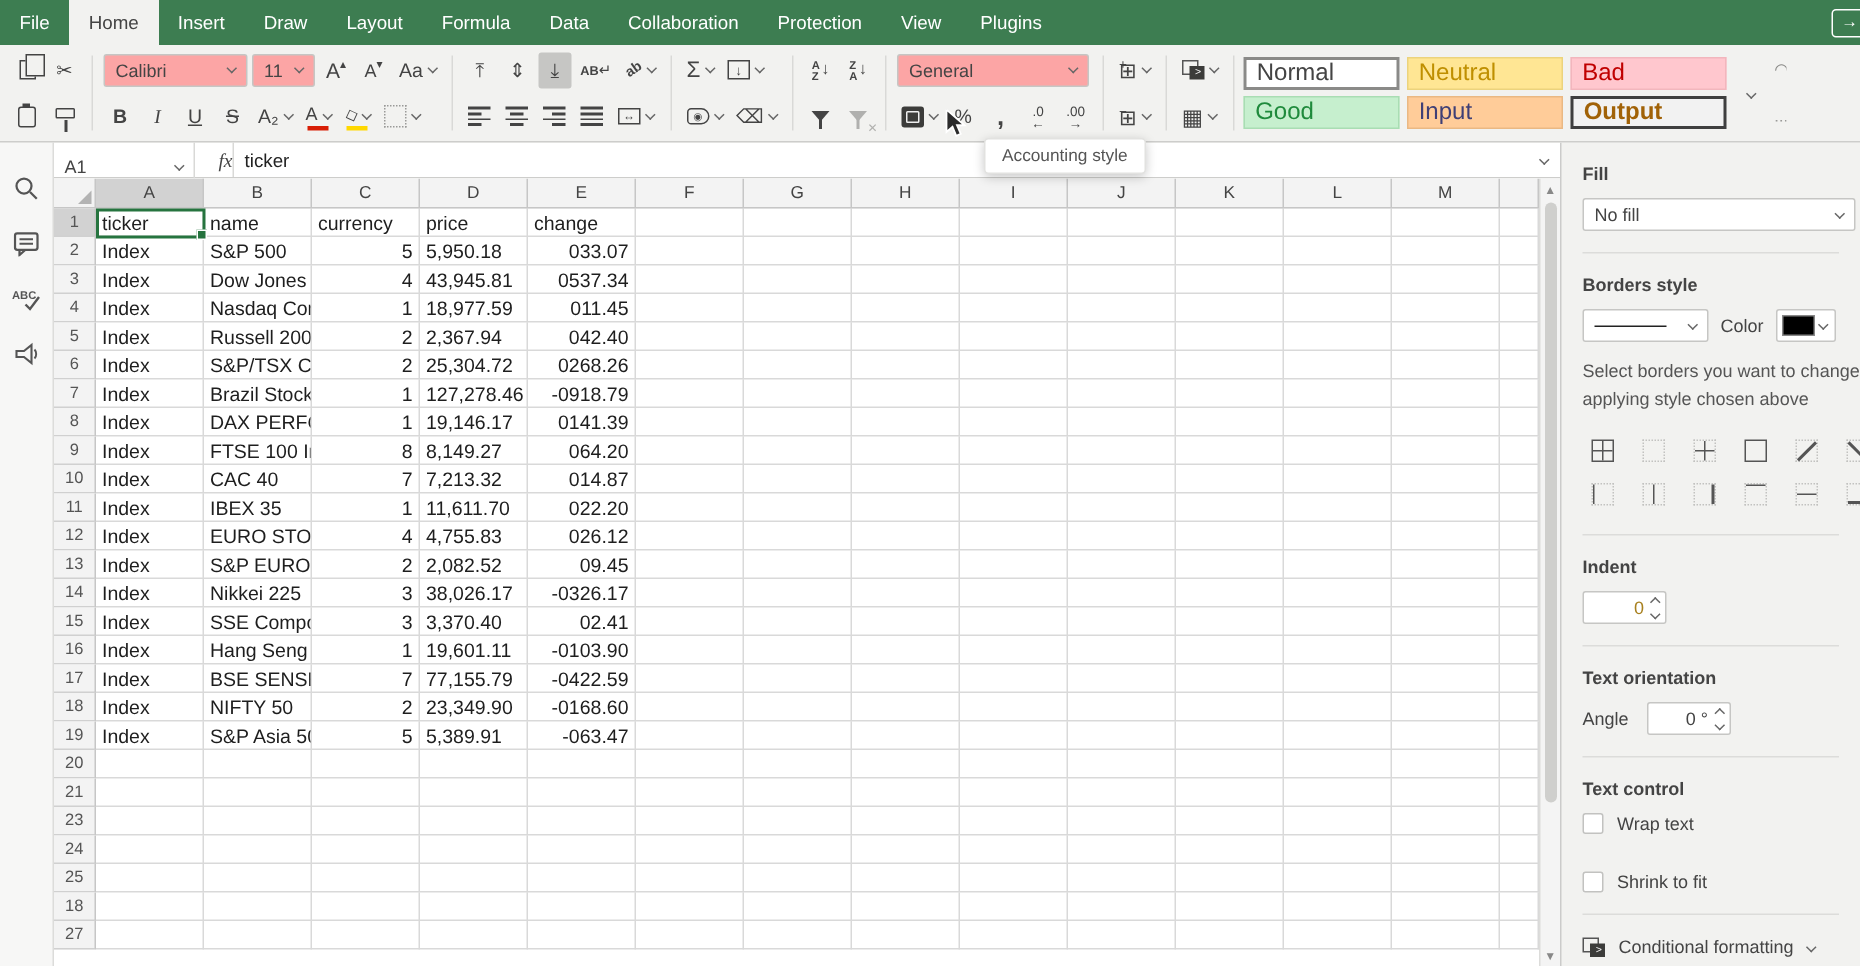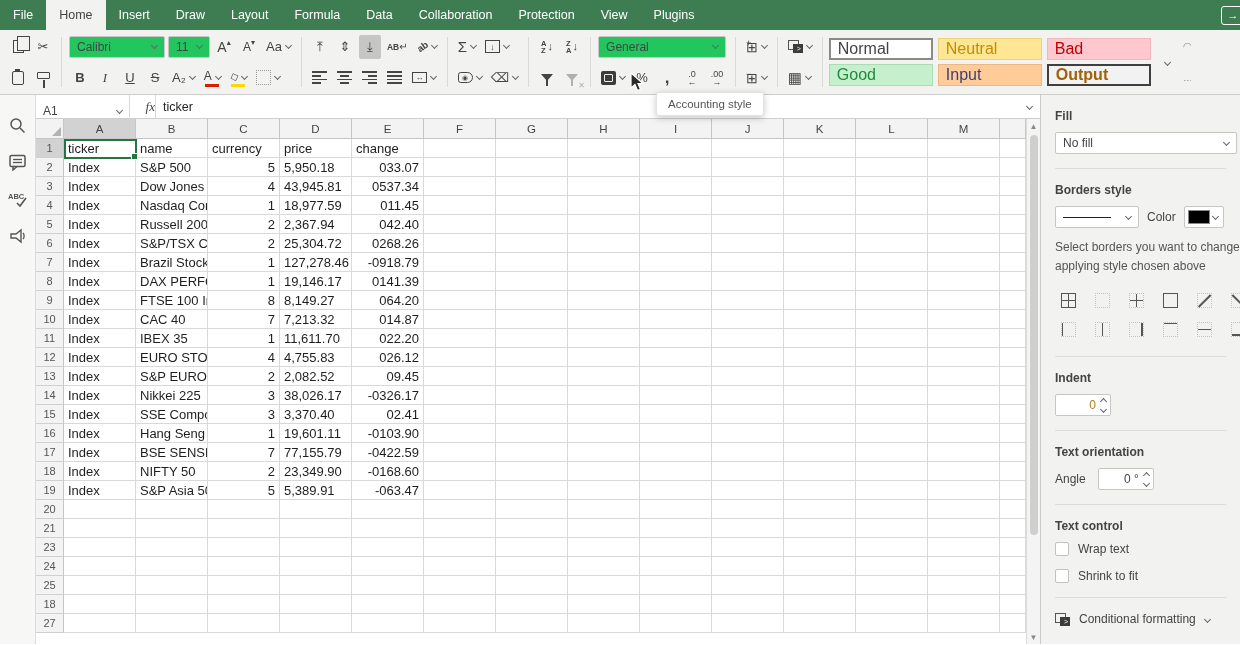--- a/index.html
+++ b/index.html
@@ -16,21 +16,21 @@
   
   .toolbar{height:65px;background:#f2f2f0;border-bottom:1px solid #cdcdcb;display:flex;align-items:stretch;padding:0 2px;position:relative}
   .tgroup{display:flex;flex-direction:column;justify-content:center;gap:5px;padding:0 5px}
   .trow{display:flex;align-items:center;gap:3px;height:26px}
   .tsep{width:1px;background:#d9d9d7;margin:7px 2px}
   .btn{min-width:22px;height:24px;padding:0 3px;display:flex;align-items:center;justify-content:center;border-radius:2px;color:#444;font-size:13px;position:relative}
   .btn.active{background:#c6c6c4}
   .chev{width:5px;height:5px;border-right:1.3px solid #666;border-bottom:1.3px solid #666;transform:rotate(45deg);margin-left:4px;margin-top:-2px;flex:none}
   .chv-u{width:5px;height:5px;border-left:1.3px solid #666;border-top:1.3px solid #666;transform:rotate(45deg)}
   .chv-d{width:5px;height:5px;border-left:1.3px solid #666;border-top:1.3px solid #666;transform:rotate(225deg)}
-  .dd{background:#22c55e;border:1px solid #c6c6c4;border-radius:2px;height:22px;display:flex;align-items:center;padding:0 7px;font-size:12px;color:#444}
+  .dd{background:#fca5a5;border:1px solid #c6c6c4;border-radius:2px;height:22px;display:flex;align-items:center;padding:0 7px;font-size:12px;color:#444}
   .dd .chev{margin-left:auto}
   .glyph{font-size:13px;color:#444}
   .red-bar{position:absolute;left:4px;bottom:3px;width:14px;height:3px;background:#d81e05}
   .yel-bar{position:absolute;left:4px;bottom:3px;width:14px;height:3px;background:#ffd800}
   .dup-rect{width:11px;height:13px;border:1.4px solid #444;position:relative;background:#f2f2f0}
   .dup-rect:before{content:"";position:absolute;left:3px;top:-5px;width:11px;height:13px;border:1.4px solid #444;background:#f2f2f0}
   .clip{width:12px;height:14px;border:1.4px solid #444;border-radius:2px;position:relative}
   .clip:before{content:"";position:absolute;left:2px;top:-3px;width:5px;height:3px;background:#444}
   .roller{width:13px;height:7px;border:1.4px solid #444;border-radius:1px;position:relative;margin-top:-4px}
   .roller:after{content:"";position:absolute;left:5px;top:7px;width:2px;height:8px;background:#444}
@@ -118,21 +118,21 @@
   .bico i.dg{left:-2px;top:6px;width:17px;height:1.6px;transform:rotate(-45deg)}
   .bico i.dg2{left:-2px;top:6px;width:17px;height:1.6px;transform:rotate(45deg)}
   .bico i.le{left:0;top:0;width:1.6px;height:13px}
   .bico i.re{right:0;top:0;width:1.6px;height:13px}
   .bico i.te{top:0;left:0;width:13px;height:1.6px}
   .bico i.be{bottom:0;left:0;width:13px;height:1.6px}
   .spin{width:56px;height:22px;background:#fff;border:1px solid #c6c6c4;border-radius:2px;display:flex;align-items:center;padding:0 4px}
   .spin .val{flex:1;text-align:right;padding-right:5px;color:#a8801f}
   .spin .val.dark{color:#444}
   .spin .arrows{display:flex;flex-direction:column;gap:3px;align-items:center}
-  .chkrow{display:flex;align-items:center;margin-top:13px}
+  .chkrow{display:flex;align-items:center;margin-top:25px}
   .chk{width:14px;height:14px;background:#fff;border:1px solid #c2c2c0;border-radius:2px;margin-right:9px}
   .cfrow{display:flex;align-items:center;gap:9px;margin-top:2px}
 
   
   .tooltip{position:absolute;left:656px;top:92px;background:#fff;border:1px solid #e2e2e0;border-radius:3px;box-shadow:0 2px 7px rgba(0,0,0,.22);padding:5px 11px;font-size:11.5px;color:#555;z-index:50}
   .cursor{position:absolute;left:630px;top:73px;z-index:60;pointer-events:none}
 </style>
 </head>
 <body>
 

